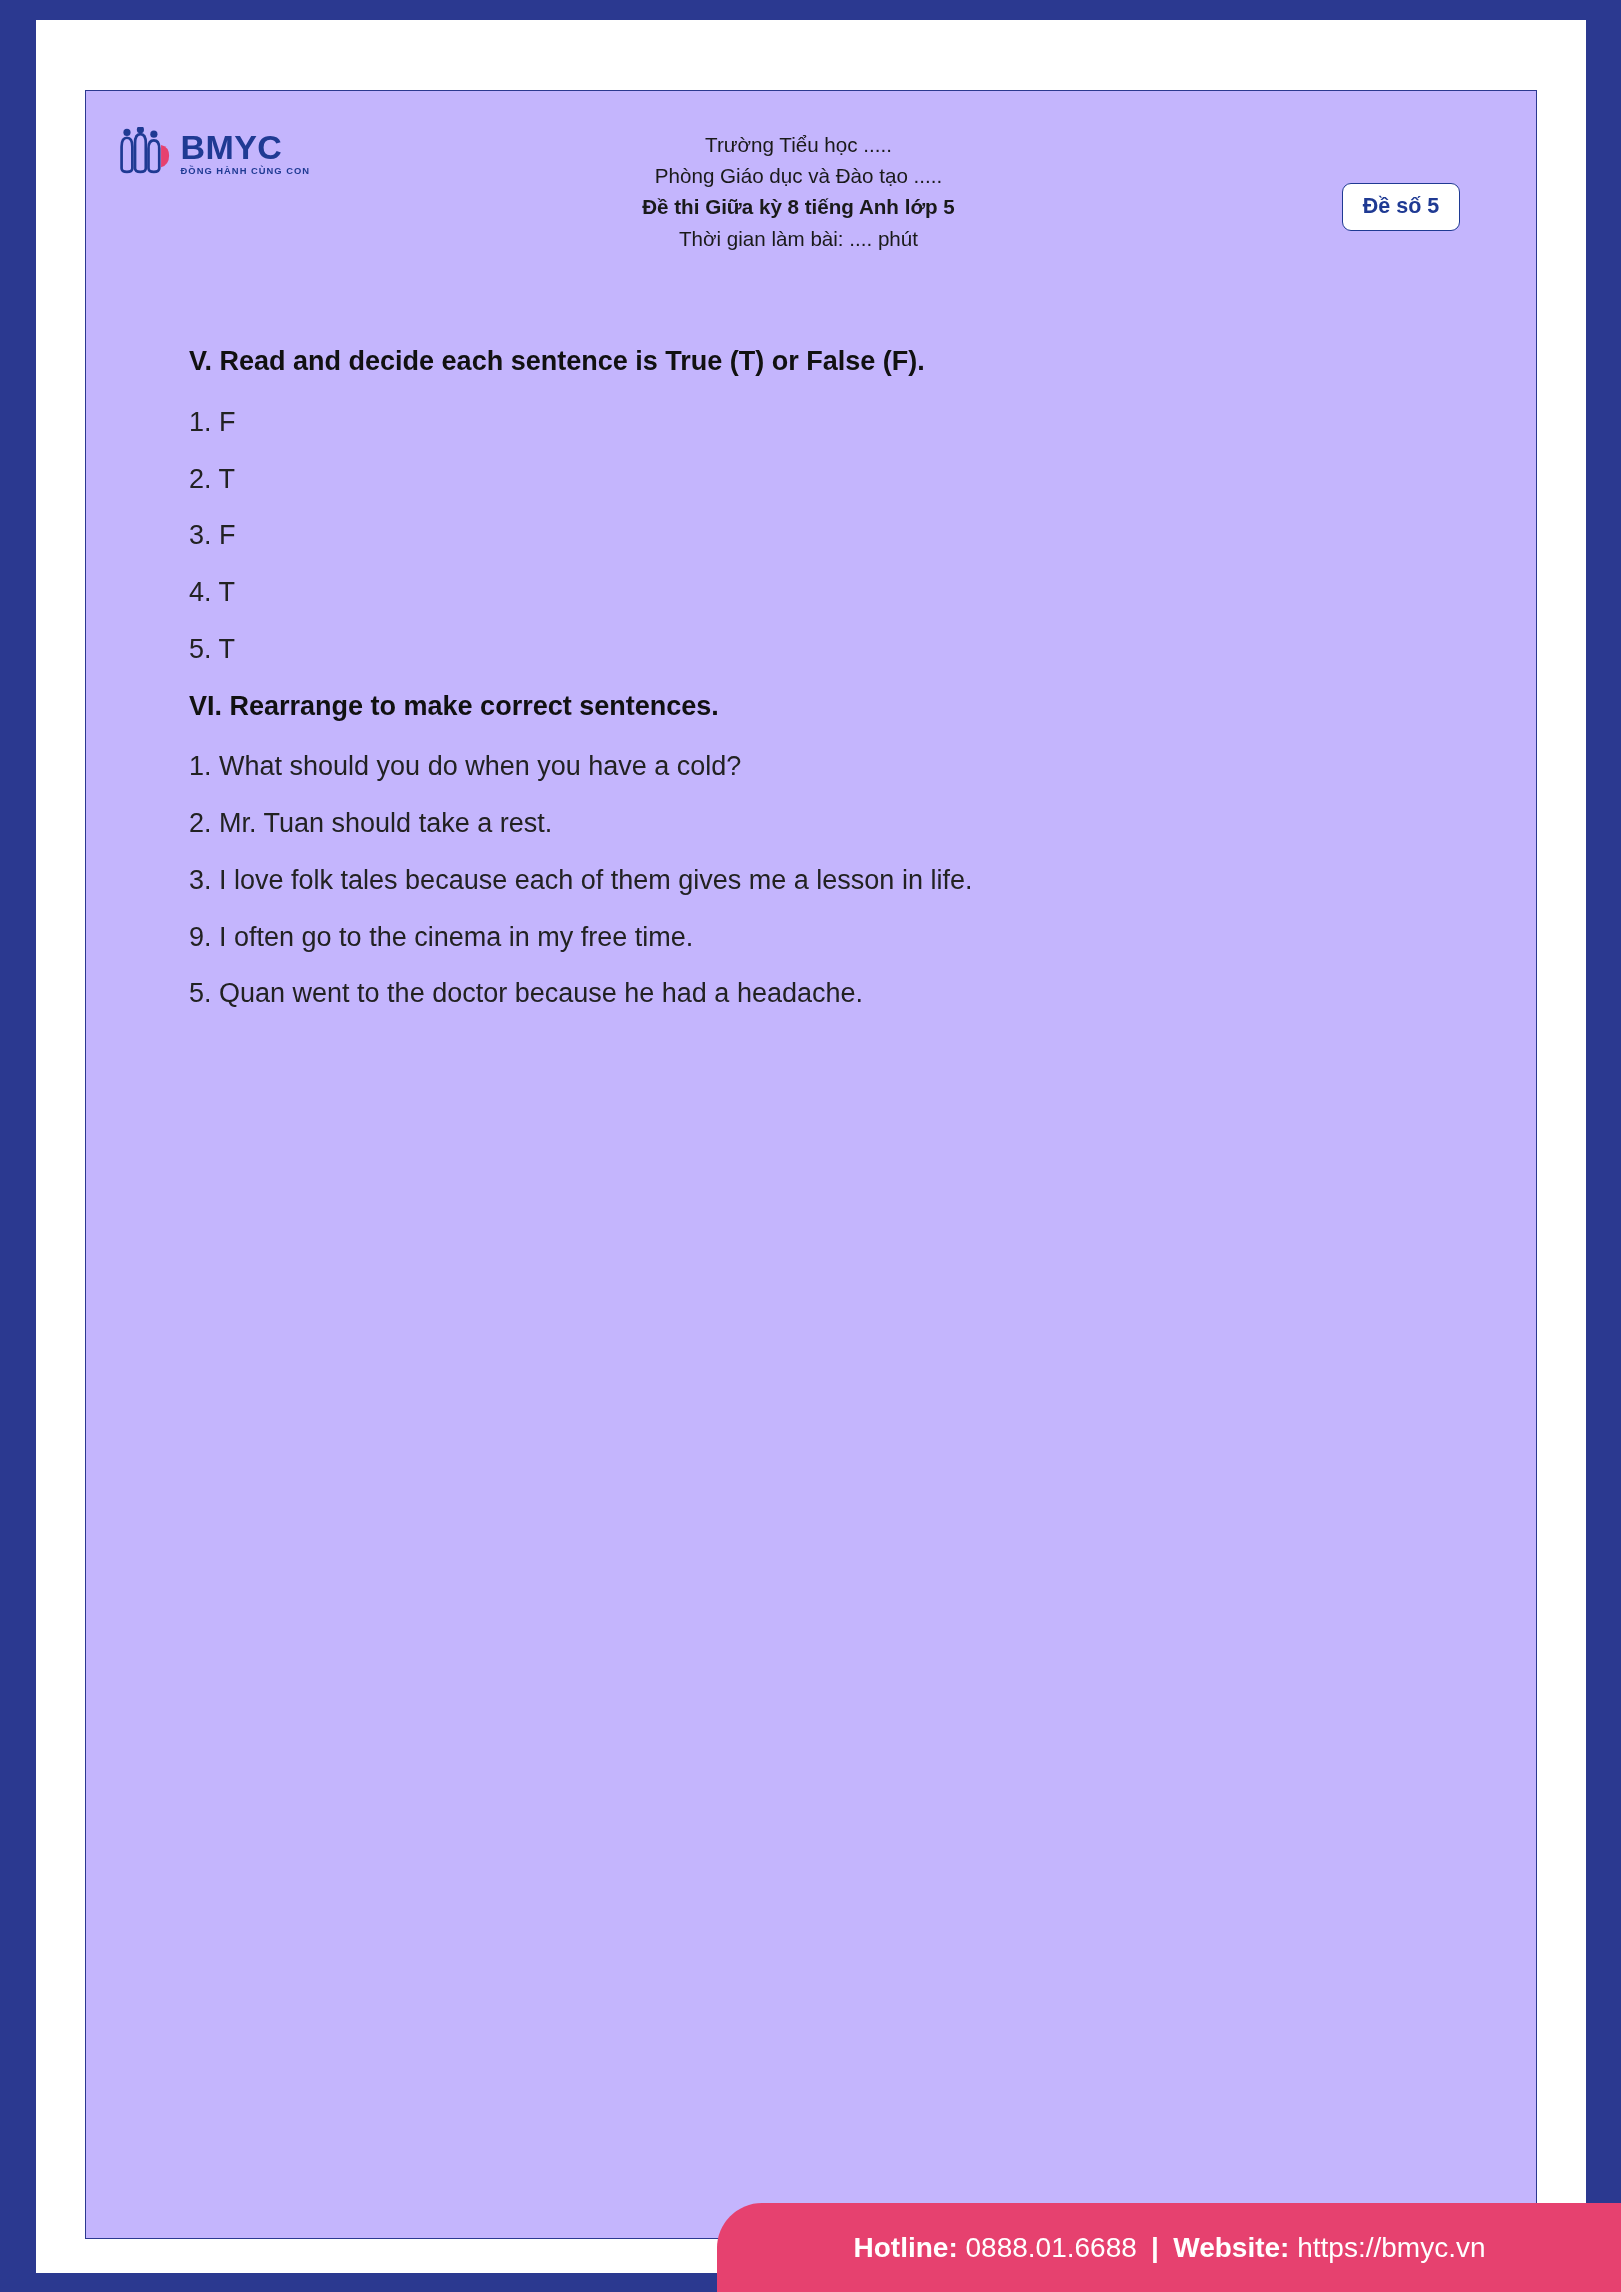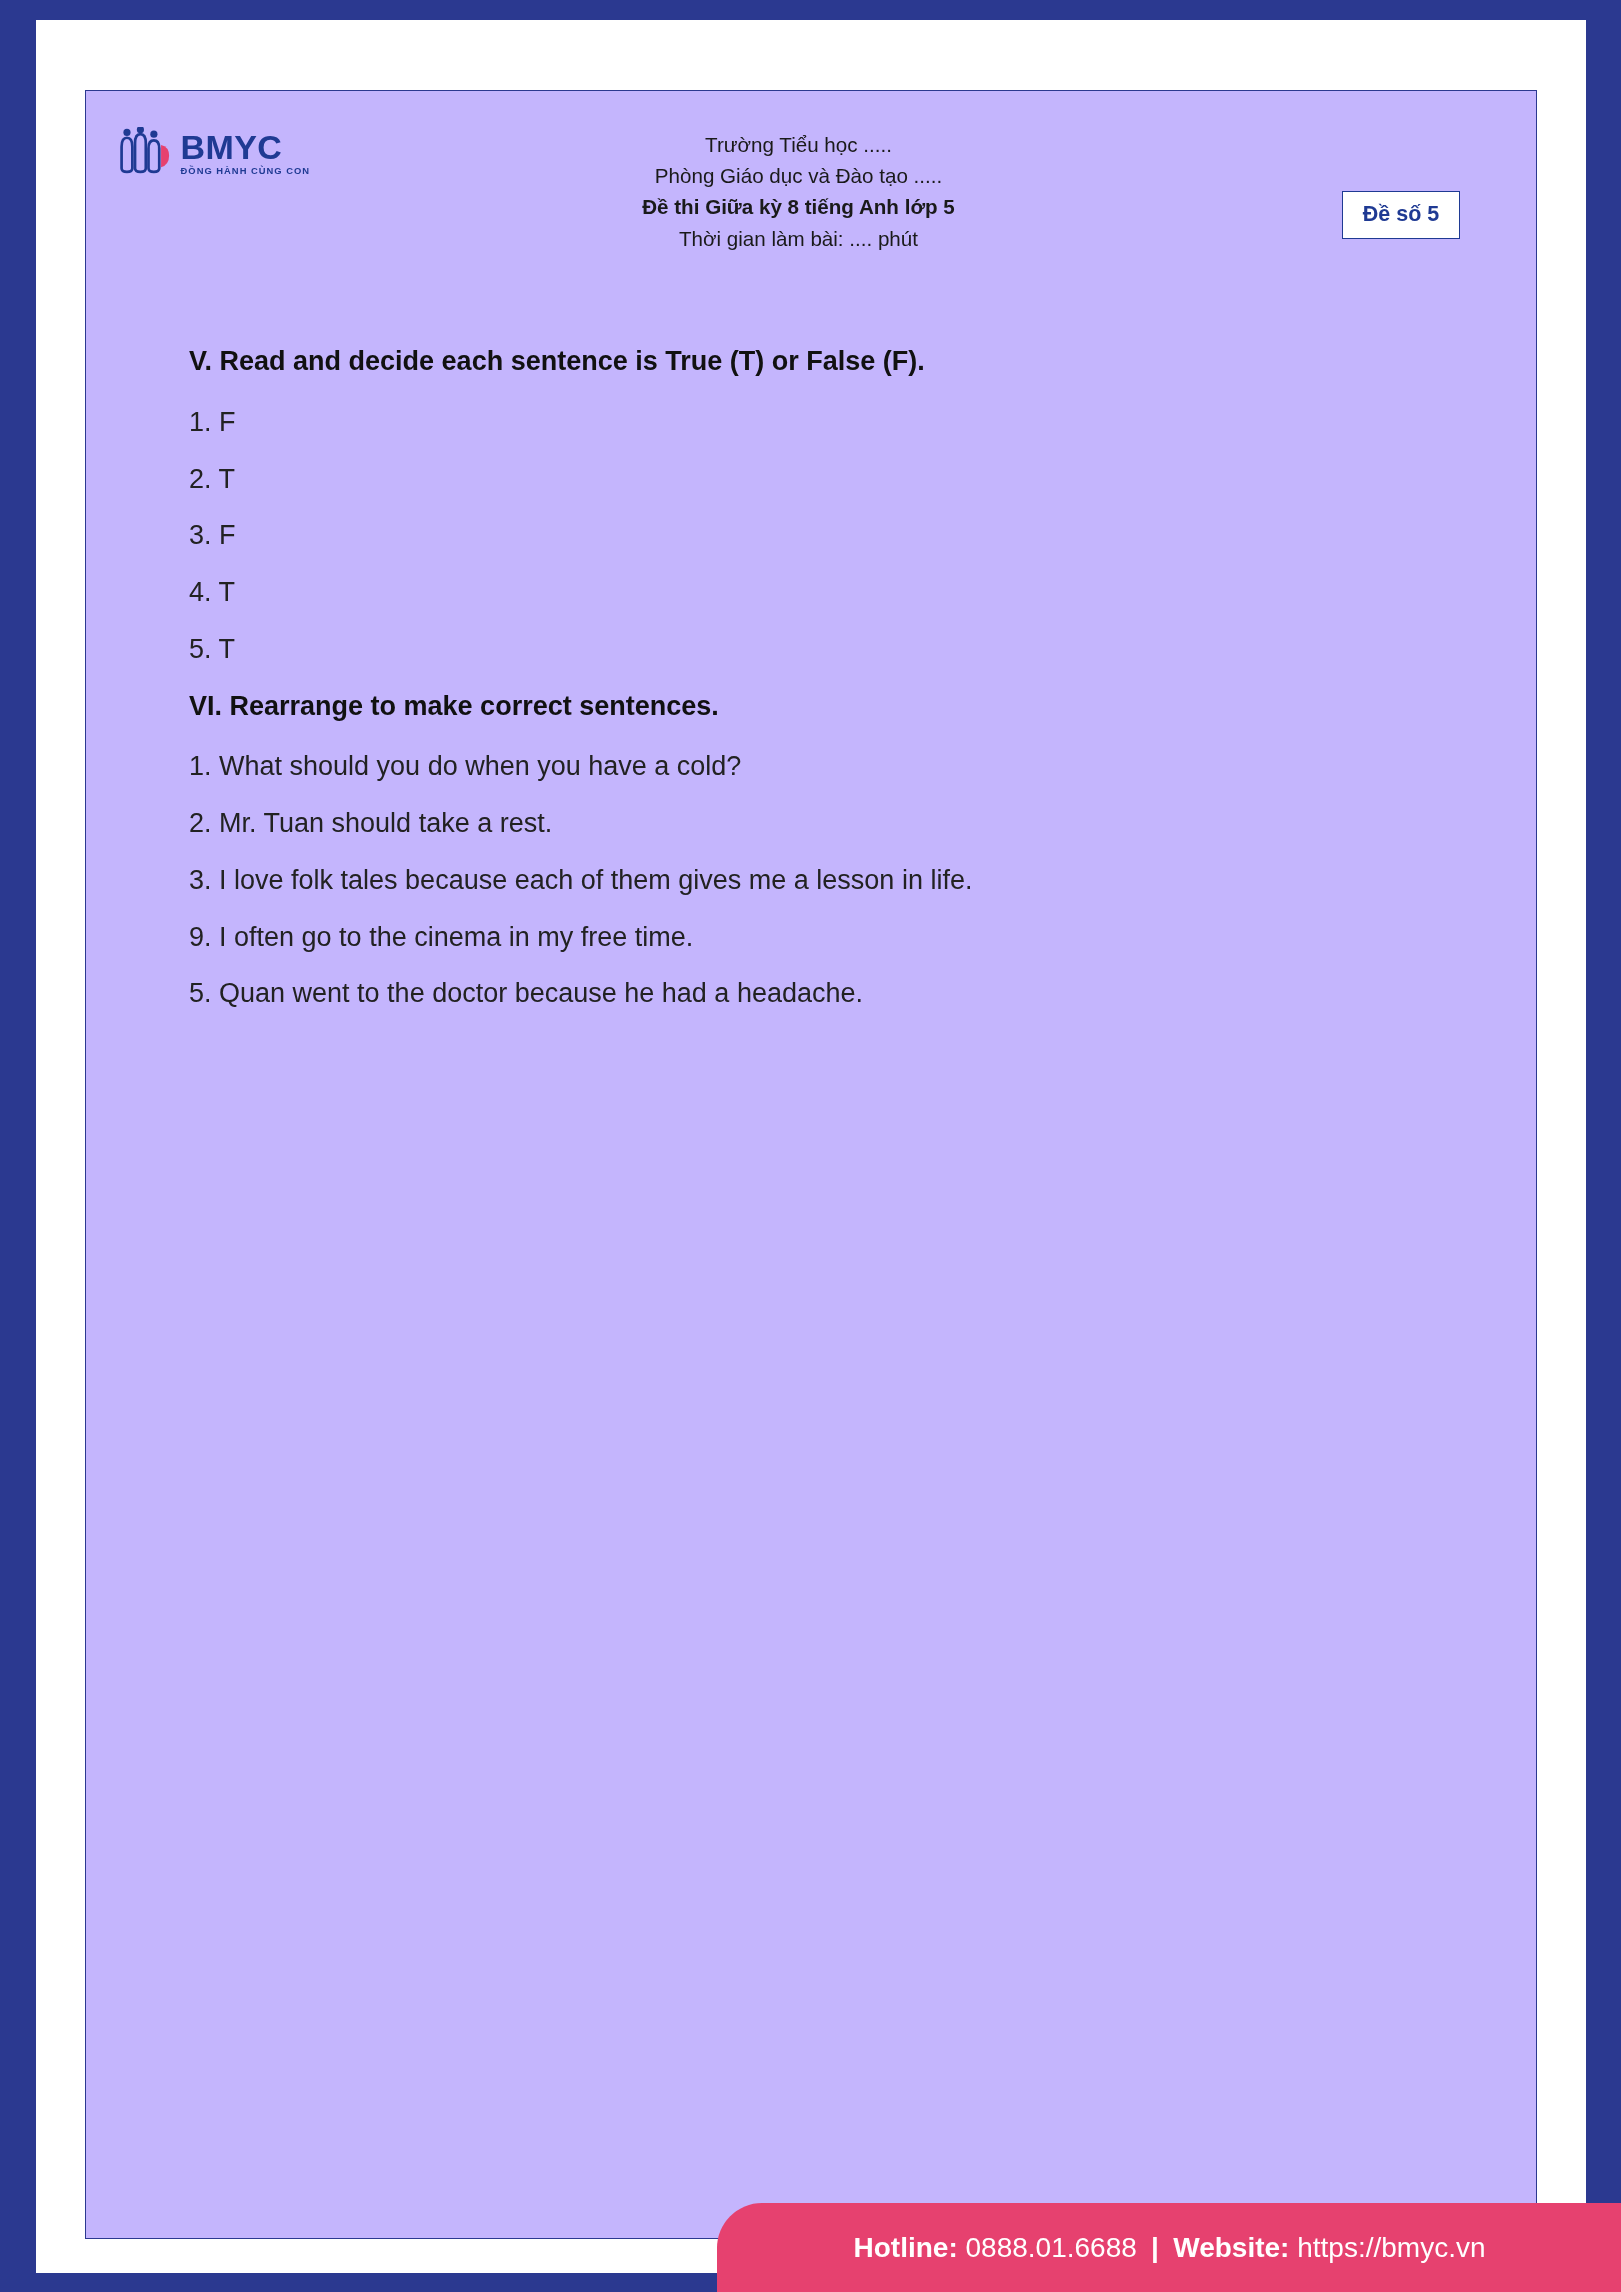--- a/index.html
+++ b/index.html
@@ -98,23 +98,23 @@
     font-size: 20.6px;
     line-height: 1.52;
   }
   .header-center .bold {
     font-weight: bold;
   }
 
   .de-so-badge {
     position: absolute;
     right: 76px;
-    top: 100px;
+    top: 92px;
     border: 1.8px solid #1f3a93;
-    border-radius: 0;
+    border-radius: 9px;
     padding: 10.7px 19.7px;
     font-size: 21.5px;
     font-weight: bold;
     color: #1f3a93;
     background: #fff;
     white-space: nowrap;
   }
 
   
   .content {

